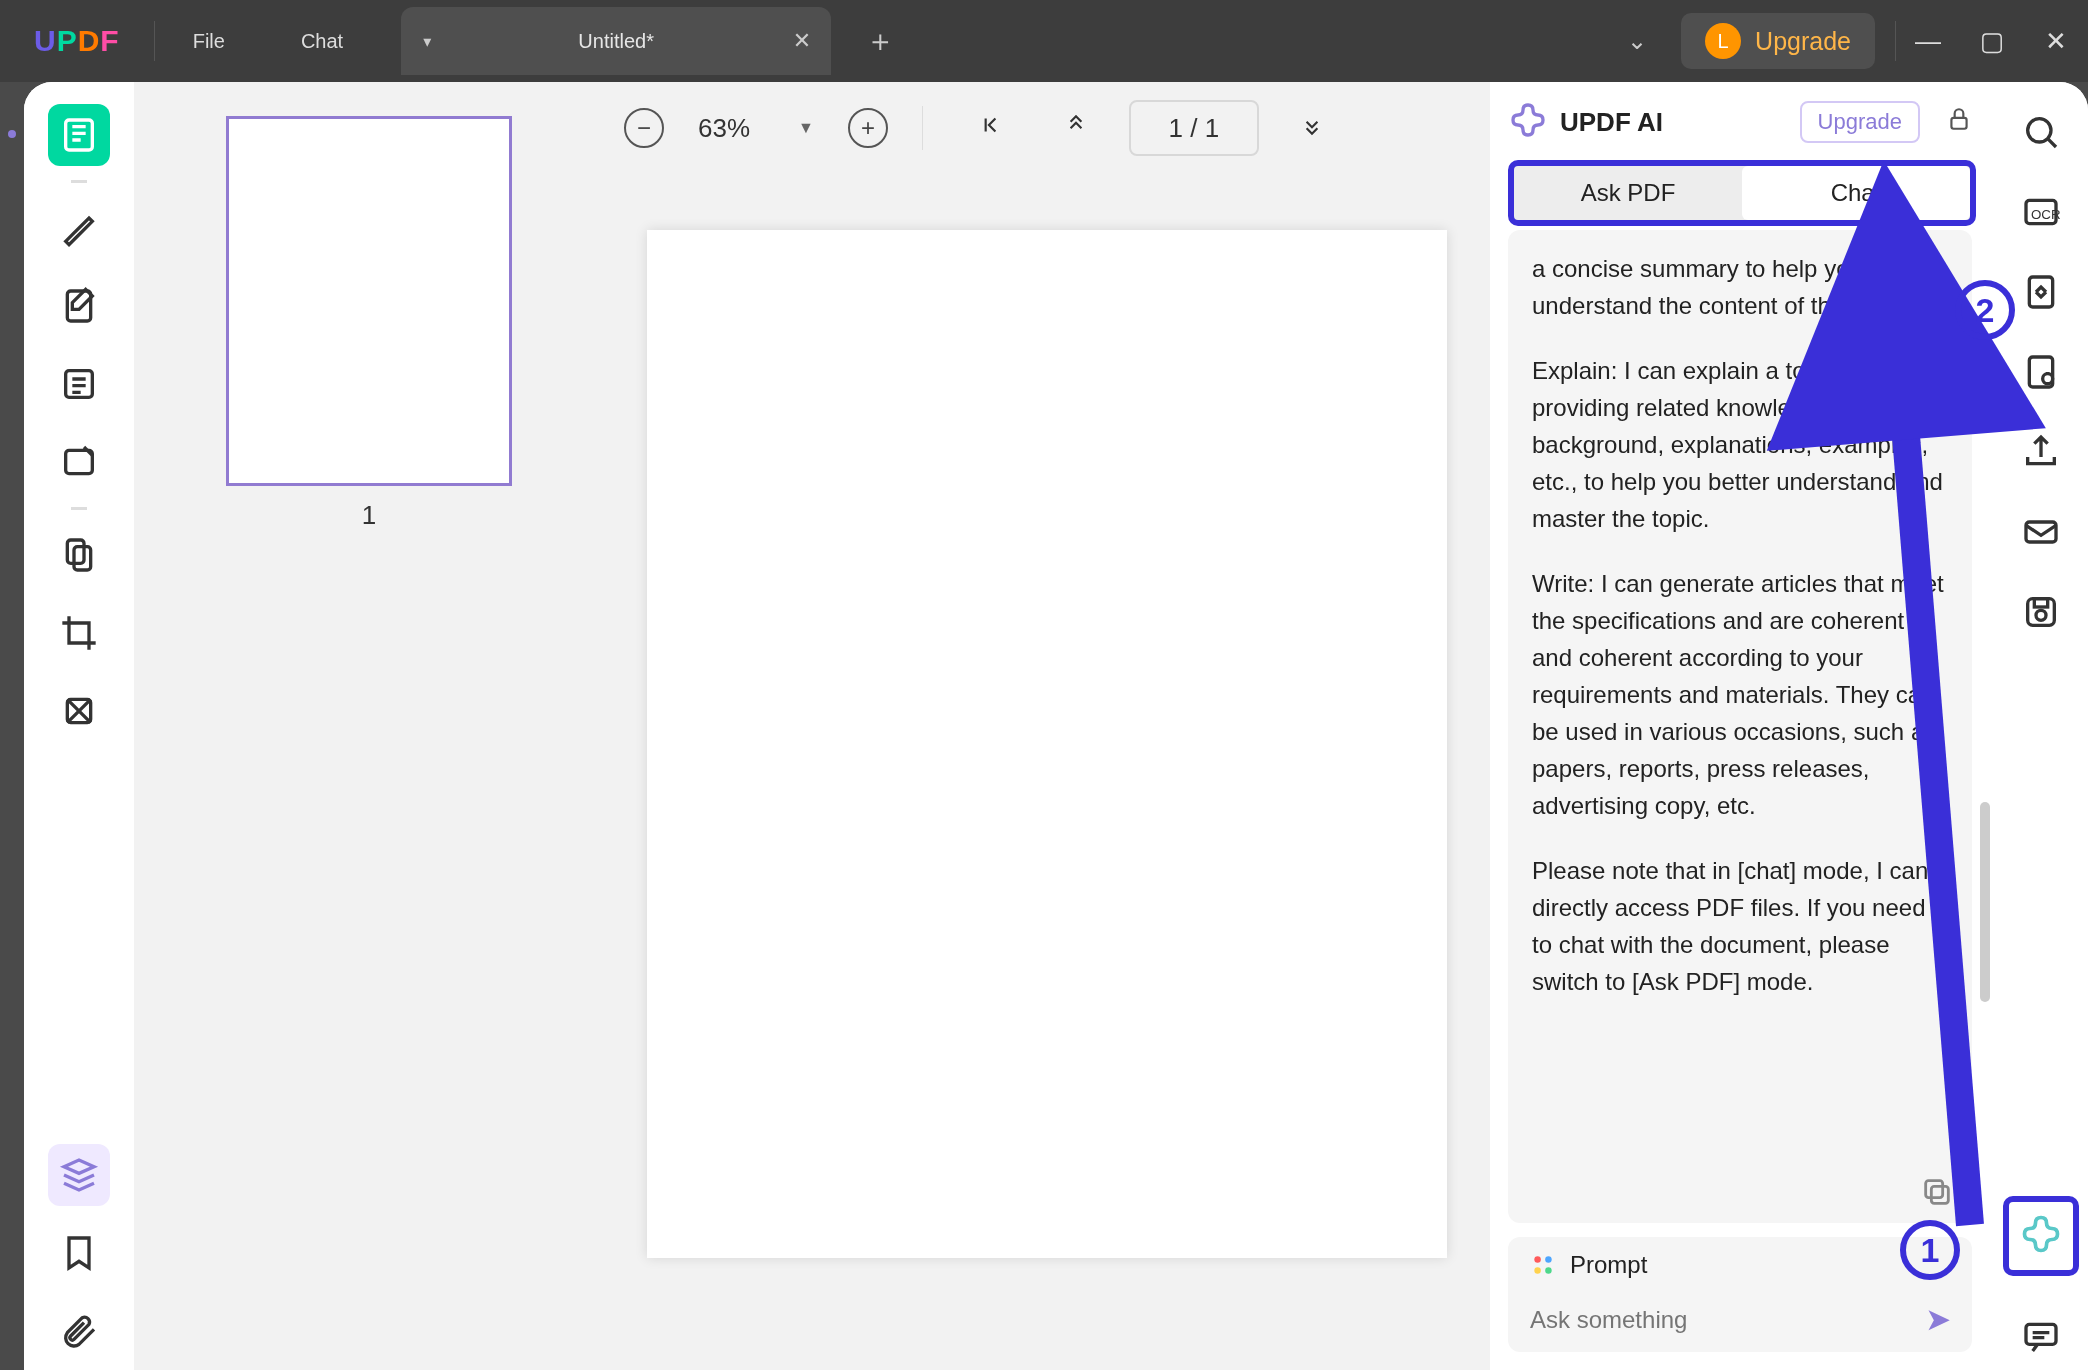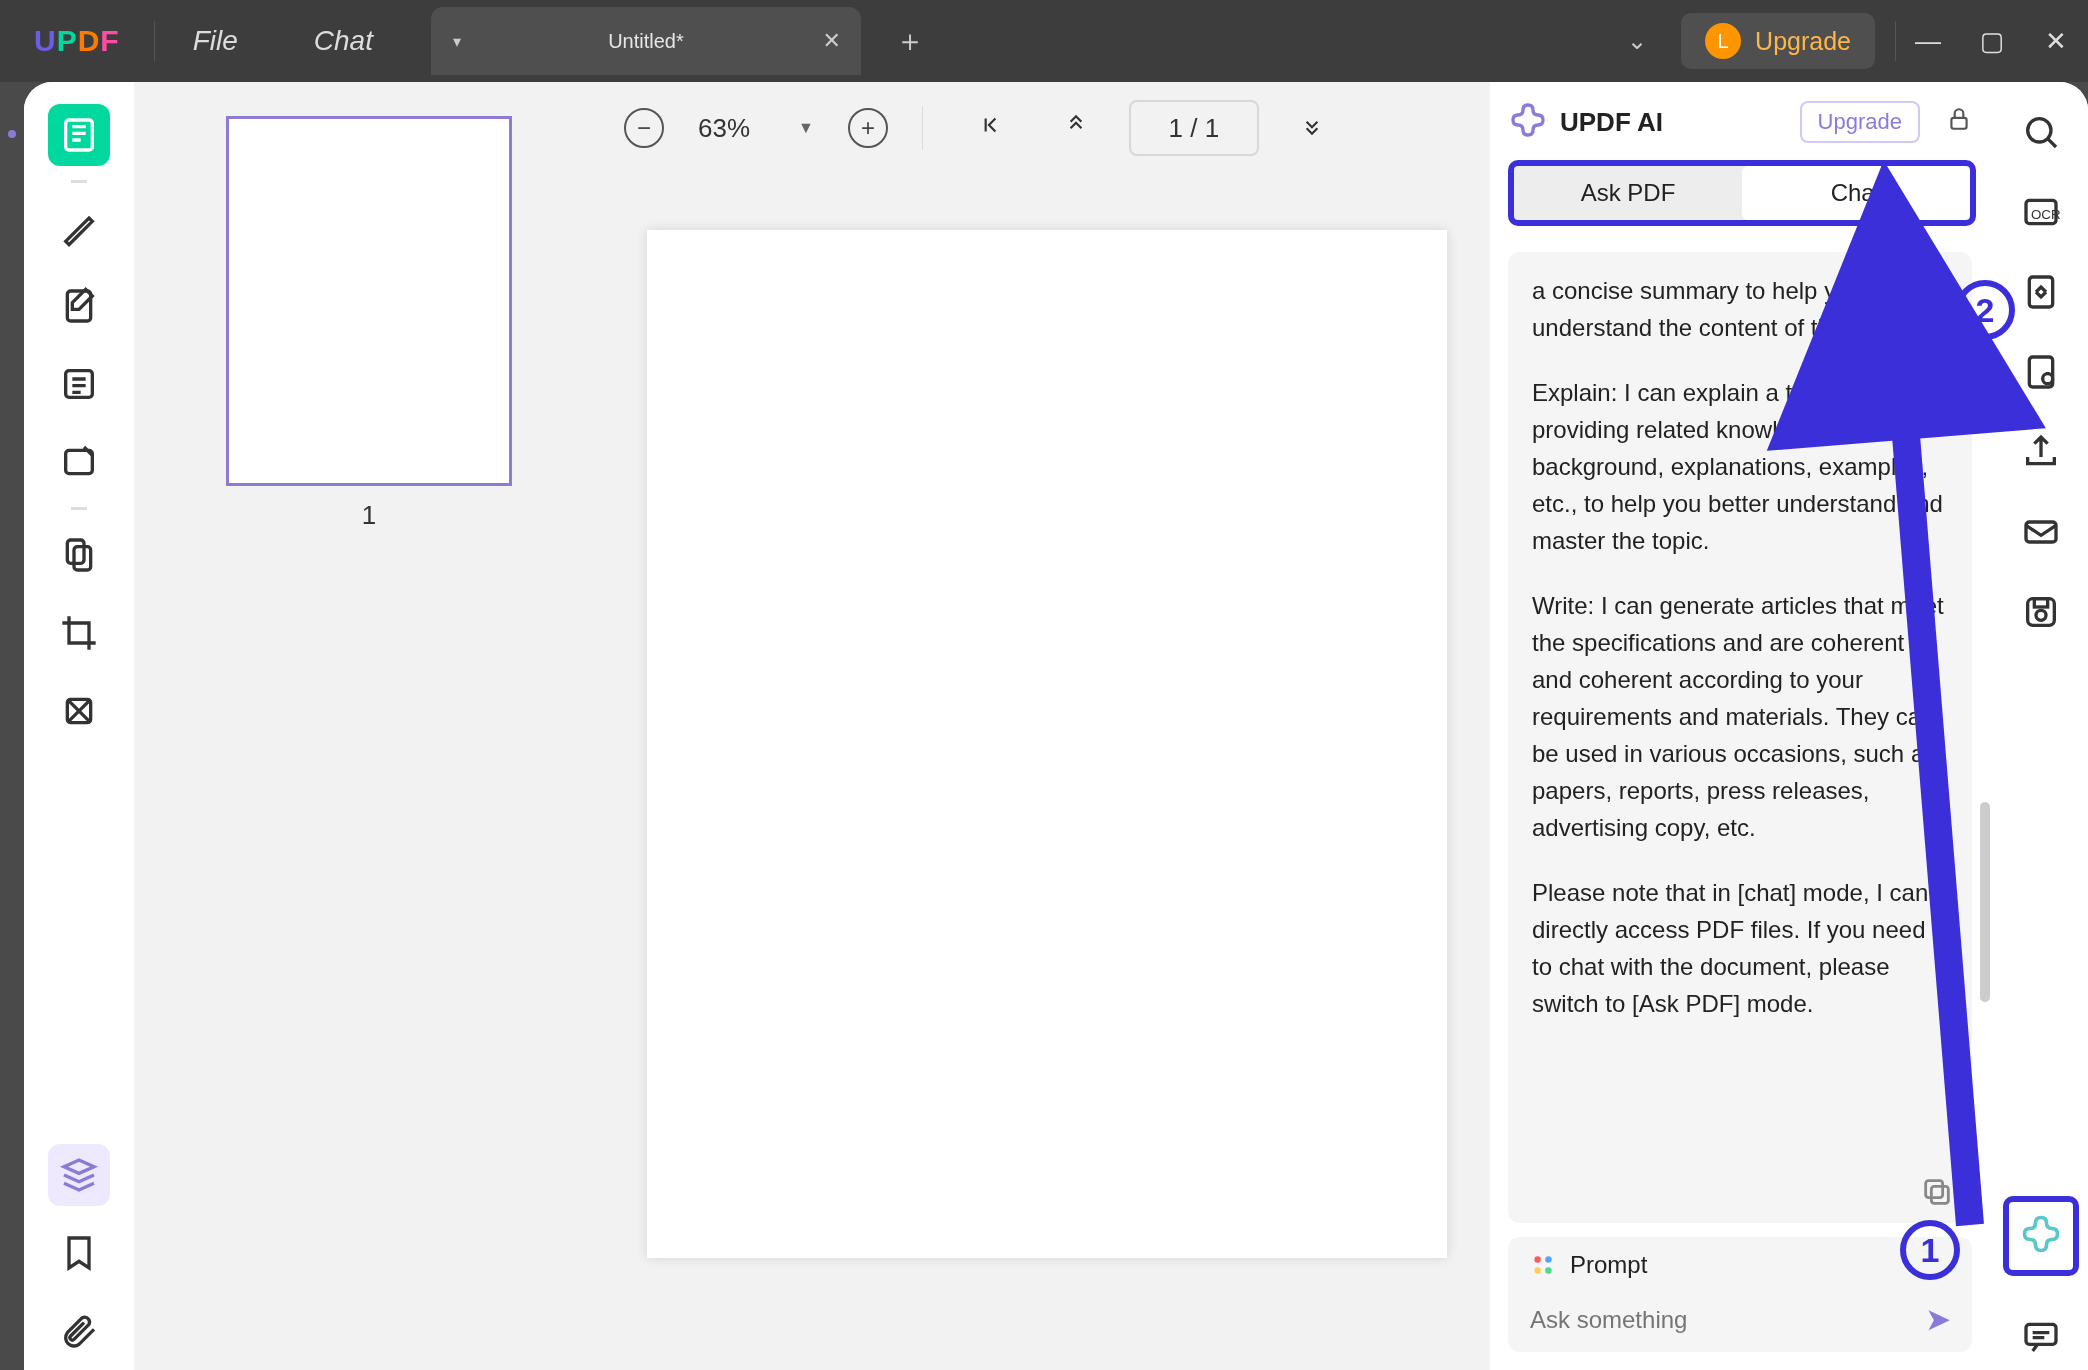--- a/index.html
+++ b/index.html
@@ -4,21 +4,21 @@
 <style>
 * { margin:0; padding:0; box-sizing:border-box; font-family:-apple-system,Segoe UI,Arial,sans-serif; }
 html,body { width:2088px; height:1370px; overflow:hidden; background:#4a4a4a; }
 .app { width:2088px; height:1370px; display:flex; flex-direction:column; }
 
 
 .titlebar { height:82px; background:#3d3d3d; display:flex; align-items:center; color:#ddd; }
 .logo { font-size:30px; font-weight:700; margin:0 34px; letter-spacing:1px; }
 .logo .u { color:#6c5ce7; } .logo .p { color:#00d8a0; } .logo .d { color:#ff7b00; } .logo .f { color:#ff4da6; }
 .vdiv { width:1px; height:40px; background:#555; }
-.menu { font-size:28px; padding:0 38px; cursor:pointer;font-style:italic; }
+.menu { font-size:20px; padding:0 38px; cursor:pointer; }
 .tab { margin-left:20px; height:68px; width:430px; background:#4f4f4f; border-radius:12px 12px 0 0; display:flex; align-items:center; justify-content:center; position:relative; }
 .tab-chev { position:absolute; left:22px; color:#ccc; }
 .tab-title { font-size:20px; color:#e6e6e6; }
 .tab-x { position:absolute; right:20px; color:#ccc; font-size:22px; }
 .newtab { margin-left:34px; font-size:30px; color:#ccc; cursor:pointer; }
 .titlespacer { flex:1; }
 .tb-chev { font-size:24px; color:#ccc; margin-right:34px; }
 .upgrade-pill { display:flex; align-items:center; background:#4f4f4f; border-radius:10px; padding:10px 24px; margin-right:20px; }
 .avatar { width:36px; height:36px; border-radius:50%; background:#ff9500; color:#fff; font-size:20px; display:flex; align-items:center; justify-content:center; margin-right:14px; }
 .upg-text { color:#ffb648; font-size:25px; }
@@ -56,21 +56,21 @@
 .canvas { flex:1; display:flex; justify-content:center; padding-top:56px; }
 .page { width:800px; height:1028px; background:#fff; box-shadow:0 0 12px rgba(0,0,0,.12); }
 
 
 .aipanel { width:504px; background:#fff; display:flex; flex-direction:column; padding:18px 0px 18px 0; position:relative; }
 .aiheader { display:flex; align-items:center; padding:0 22px 16px 18px; gap:12px;justify-content:center;}
 .ailogo svg{ width:40px;height:40px;}
 .aititle { font-size:26px; font-weight:700; color:#222; flex:1; }
 .aiup { border:2px solid #d3c8f5; color:#8b7bd8; font-size:22px; padding:6px 16px; border-radius:8px; }
 .ailock { font-size:24px; color:#555; margin-left:14px;}
-.aitabs { display:flex; margin:0 18px 26px 18px; background:#ededed; border-radius:10px; height:66px; border:6px solid #3a2fd8;}
+.aitabs { display:flex; margin:0 18px 4px 18px; background:#ededed; border-radius:10px; height:66px; border:6px solid #3a2fd8;}
 .aitab { flex:1; display:flex; align-items:center; justify-content:center; font-size:24px; color:#222; cursor:pointer;}
 .aitab.active { background:#fff; border-radius:6px; }
 .aicontent { flex:1; margin:0 22px 14px 18px; background:#f5f5f5; border-radius:12px; padding:20px 24px; font-size:24px; line-height:37px; color:#222; position:relative; overflow:hidden;}
 .aicontent p { margin-bottom:28px; }
 .copybtn { position:absolute; right:18px; bottom:14px; width:34px; height:34px; }
 .prompt { margin:0 22px 0 18px; background:#f5f5f5; border-radius:12px; padding:0; }
 .promptrow { display:flex; align-items:center; padding:14px 22px; gap:14px;}
 .dots4 { width:26px;height:26px; }
 .prompttext { font-size:24px; color:#222; }
 .inrow { display:flex; align-items:center; padding:10px 22px 16px 22px; }

